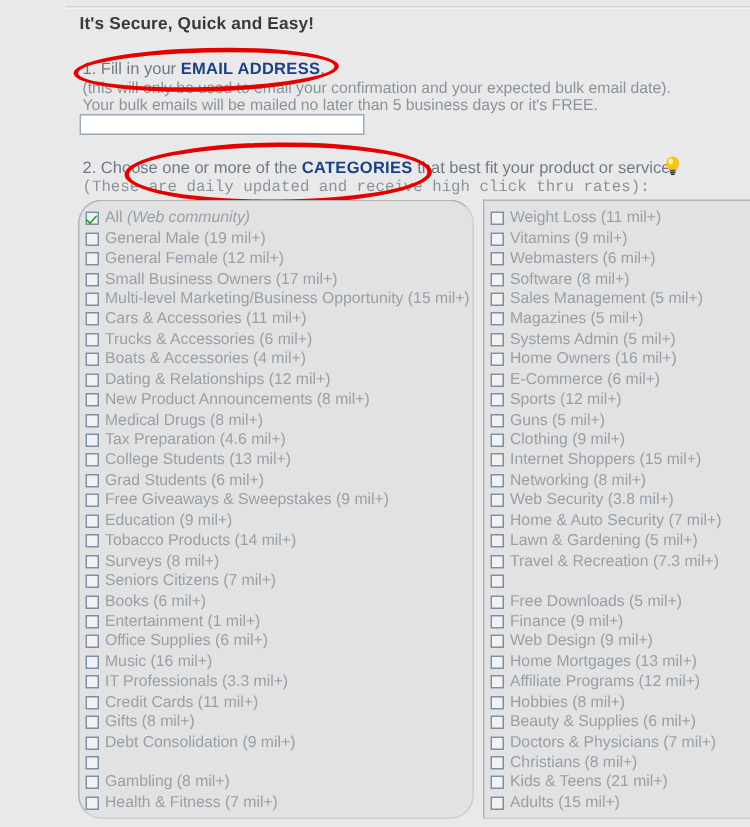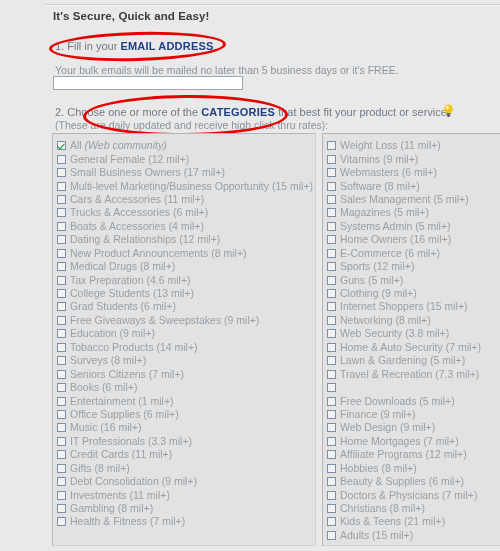--- a/index.html
+++ b/index.html
@@ -83,21 +83,21 @@
     background: #ffffff;
     font-family: "Liberation Sans", sans-serif;
     font-size: 11px;
     color: #333;
     padding: 0 3px;
     box-sizing: border-box;
     outline: none;
   }
 
   #step2 { left: 11px; top: 106px; }
-  #step2sub { left: 11px; top: 119px; }
+  #step2sub { left: 11px; top: 119px; font-family: Liberation Mono, monospace; }
 
   .bulb {
     position: absolute;
     left: 399px;
     top: 104px;
     width: 11px;
     height: 13px;
   }
 
   
@@ -131,20 +131,21 @@
     border: 1px solid #b5b5b5;
     border-right-color: #cfcfcf;
     border-bottom-color: #cfcfcf;
     box-sizing: border-box;
     overflow: hidden;
   }
   #panel-left {
     left: 8px;
     width: 264px;
     height: 413px;
+    border-radius: 16px;
   }
   #panel-right {
     left: 278px;
     width: 250px;
     height: 413px;
   }
   .panel-inner {
     padding: 5px 0 0 4px;
   }
 
@@ -191,20 +192,21 @@
 <div id="page">
 
   <div class="topline"></div>
   <div class="topline2"></div>
 
   <div class="headline">It's Secure, Quick and Easy!</div>
 
   <div class="step-line" id="step1">
     <span class="step-num">1.</span><span> Fill in your </span><span class="step-strong">EMAIL ADDRESS</span><span>.</span>
   </div>
+  <div class="sub-line" id="step1sub1">(this will only be used to email your confirmation and your expected bulk email date).</div>
   <div class="sub-line" id="step1sub2">Your bulk emails will be mailed no later than 5 business days or it's FREE.</div>
 
   <input id="email-input" type="text" placeholder="" style="">
 
   <div class="step-line" id="step2">
     <span class="step-num">2.</span><span> Choose one or more of the </span><span class="step-strong">CATEGORIES</span><span> that best fit your product or service.</span>
   </div>
   <div class="sub-line" id="step2sub">(These are daily updated and receive high click thru rates):</div>
 
   <svg class="bulb" viewBox="0 0 11 13">
@@ -219,20 +221,24 @@
   <div class="ellipse" id="ellipse2"></div>
 
   <div class="panel" id="panel-left">
     <div class="panel-inner" id="list-left">
         <div class="cat-row">
           <span class="cb checked"></span>
           <span class="cat-label">All <i>(Web community)</i></span>
         </div>
         <div class="cat-row">
           <span class="cb"></span>
+          <span class="cat-label">General Male (19 mil+)</span>
+        </div>
+        <div class="cat-row">
+          <span class="cb"></span>
           <span class="cat-label">General Female (12 mil+)</span>
         </div>
         <div class="cat-row">
           <span class="cb"></span>
           <span class="cat-label">Small Business Owners (17 mil+)</span>
         </div>
         <div class="cat-row">
           <span class="cb"></span>
           <span class="cat-label">Multi-level Marketing/Business Opportunity (15 mil+)</span>
         </div>
@@ -319,21 +325,20 @@
         <div class="cat-row">
           <span class="cb"></span>
           <span class="cat-label">Gifts (8 mil+)</span>
         </div>
         <div class="cat-row">
           <span class="cb"></span>
           <span class="cat-label">Debt Consolidation (9 mil+)</span>
         </div>
         <div class="cat-row">
           <span class="cb"></span>
-          <span class="cat-label">Investments (11 mil+)</span>
         </div>
         <div class="cat-row">
           <span class="cb"></span>
           <span class="cat-label">Gambling (8 mil+)</span>
         </div>
         <div class="cat-row">
           <span class="cb"></span>
           <span class="cat-label">Health &amp; Fitness (7 mil+)</span>
         </div>
       </div>
@@ -423,21 +428,21 @@
         <div class="cat-row">
           <span class="cb"></span>
           <span class="cat-label">Finance (9 mil+)</span>
         </div>
         <div class="cat-row">
           <span class="cb"></span>
           <span class="cat-label">Web Design (9 mil+)</span>
         </div>
         <div class="cat-row">
           <span class="cb"></span>
-          <span class="cat-label">Home Mortgages (7 mil+)</span>
+          <span class="cat-label">Home Mortgages (13 mil+)</span>
         </div>
         <div class="cat-row">
           <span class="cb"></span>
           <span class="cat-label">Affiliate Programs (12 mil+)</span>
         </div>
         <div class="cat-row">
           <span class="cb"></span>
           <span class="cat-label">Hobbies (8 mil+)</span>
         </div>
         <div class="cat-row">

